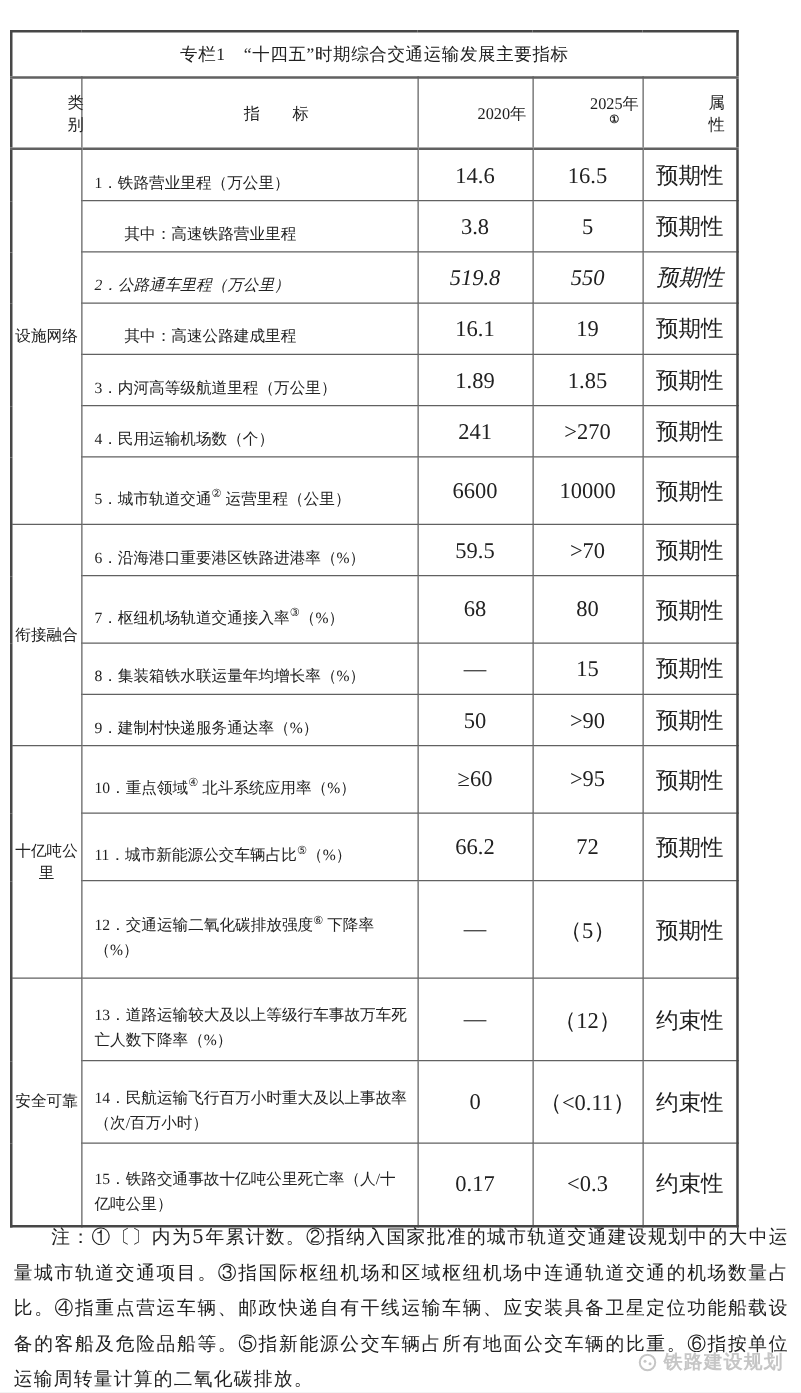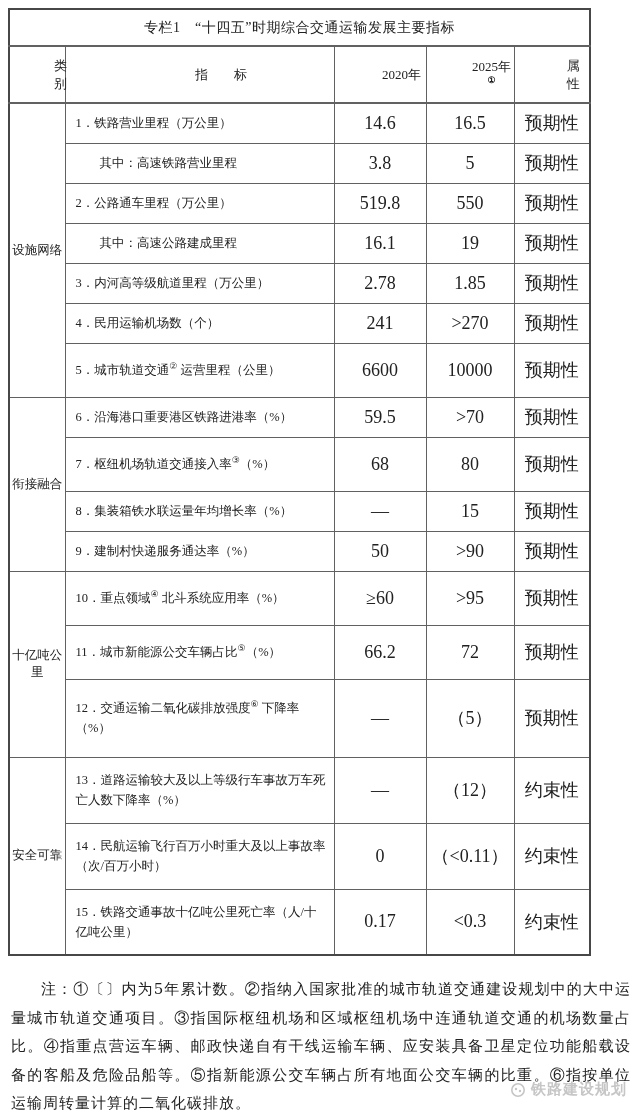--- a/index.html
+++ b/index.html
@@ -3,39 +3,39 @@
 <meta charset="utf-8">
 <style>
   html,body { margin:0; padding:0; background:#e9e9e9; }
   .page {
     position:relative; width:641px; height:1114px; margin:0 auto;
     background:#ffffff; overflow:hidden;
     font-family:"Liberation Serif","DejaVu Serif",serif;
     color:var(--text,#212121);
   }
   table.spec {
-    position:absolute; left:8px; top:8px; width:581px;
+    position:absolute; left:8px; top:24px; width:581px;
     border-collapse:collapse; table-layout:fixed;
     border:2px solid var(--border_dark,#474747);
   }
   table.spec td, table.spec th {
     border:1.5px solid var(--border,#616161);
     vertical-align:middle;
     font-weight:normal;
   }
   .title-cell {
     height:33px; text-align:center; font-weight:bold; font-size:14px;
     letter-spacing:.5px;
   }
   .head-cell {
     height:53px; text-align:center; font-weight:bold; font-size:13px;padding-left:44px;
   }
   .title-cell, .head-cell { border-bottom-width:2px !important; }
   .cat-cell  { text-align:center; font-size:12.5px; }
-  .ind-cell  { font-size:12.5px; line-height:20px; padding:4px 8px 4px 10px; text-align:left; }
+  .ind-cell  { font-size:12.5px; line-height:20px; padding:16px 8px 4px 10px; text-align:left; }
   .ind-cell.indent { padding-left:34px; }
   .val-cell  { text-align:center; font-size:18px; }
   sup.fn { font-size:9px; line-height:0; }
   .head-cell sup.fn { font-weight:bold; }
   .notes {
     position:absolute; left:11px; top:960px; width:620px;
     font-family:"DejaVu Serif","Liberation Serif",serif;
     font-size:15px; line-height:28.5px; letter-spacing:1px;
     text-align:justify; text-indent:2em; color:var(--text,#212121);
   }
@@ -79,35 +79,35 @@
           <td class="val-cell">14.6</td>
           <td class="val-cell">16.5</td>
           <td class="val-cell">预期性</td>
         </tr>
         <tr style="height: 40px; margin-top: 24px;">
           <td class="ind-cell indent">其中：高速铁路营业里程</td>
           <td class="val-cell">3.8</td>
           <td class="val-cell">5</td>
           <td class="val-cell">预期性</td>
         </tr>
-        <tr style="height: 40px;">
+        <tr style="height: 40px; font-style: italic;">
           <td class="ind-cell">2．公路通车里程（万公里）</td>
           <td class="val-cell">519.8</td>
           <td class="val-cell">550</td>
           <td class="val-cell">预期性</td>
         </tr>
         <tr style="height: 40px;">
           <td class="ind-cell indent">其中：高速公路建成里程</td>
           <td class="val-cell">16.1</td>
           <td class="val-cell">19</td>
           <td class="val-cell">预期性</td>
         </tr>
         <tr style="height: 40px;">
           <td class="ind-cell">3．内河高等级航道里程（万公里）</td>
-          <td class="val-cell">2.78</td>
+          <td class="val-cell">1.89</td>
           <td class="val-cell">1.85</td>
           <td class="val-cell">预期性</td>
         </tr>
         <tr style="height: 40px; margin-left: 42px;">
           <td class="ind-cell">4．民用运输机场数（个）</td>
           <td class="val-cell">241</td>
           <td class="val-cell">&gt;270</td>
           <td class="val-cell">预期性</td>
         </tr>
         <tr style="height: 54px;">

